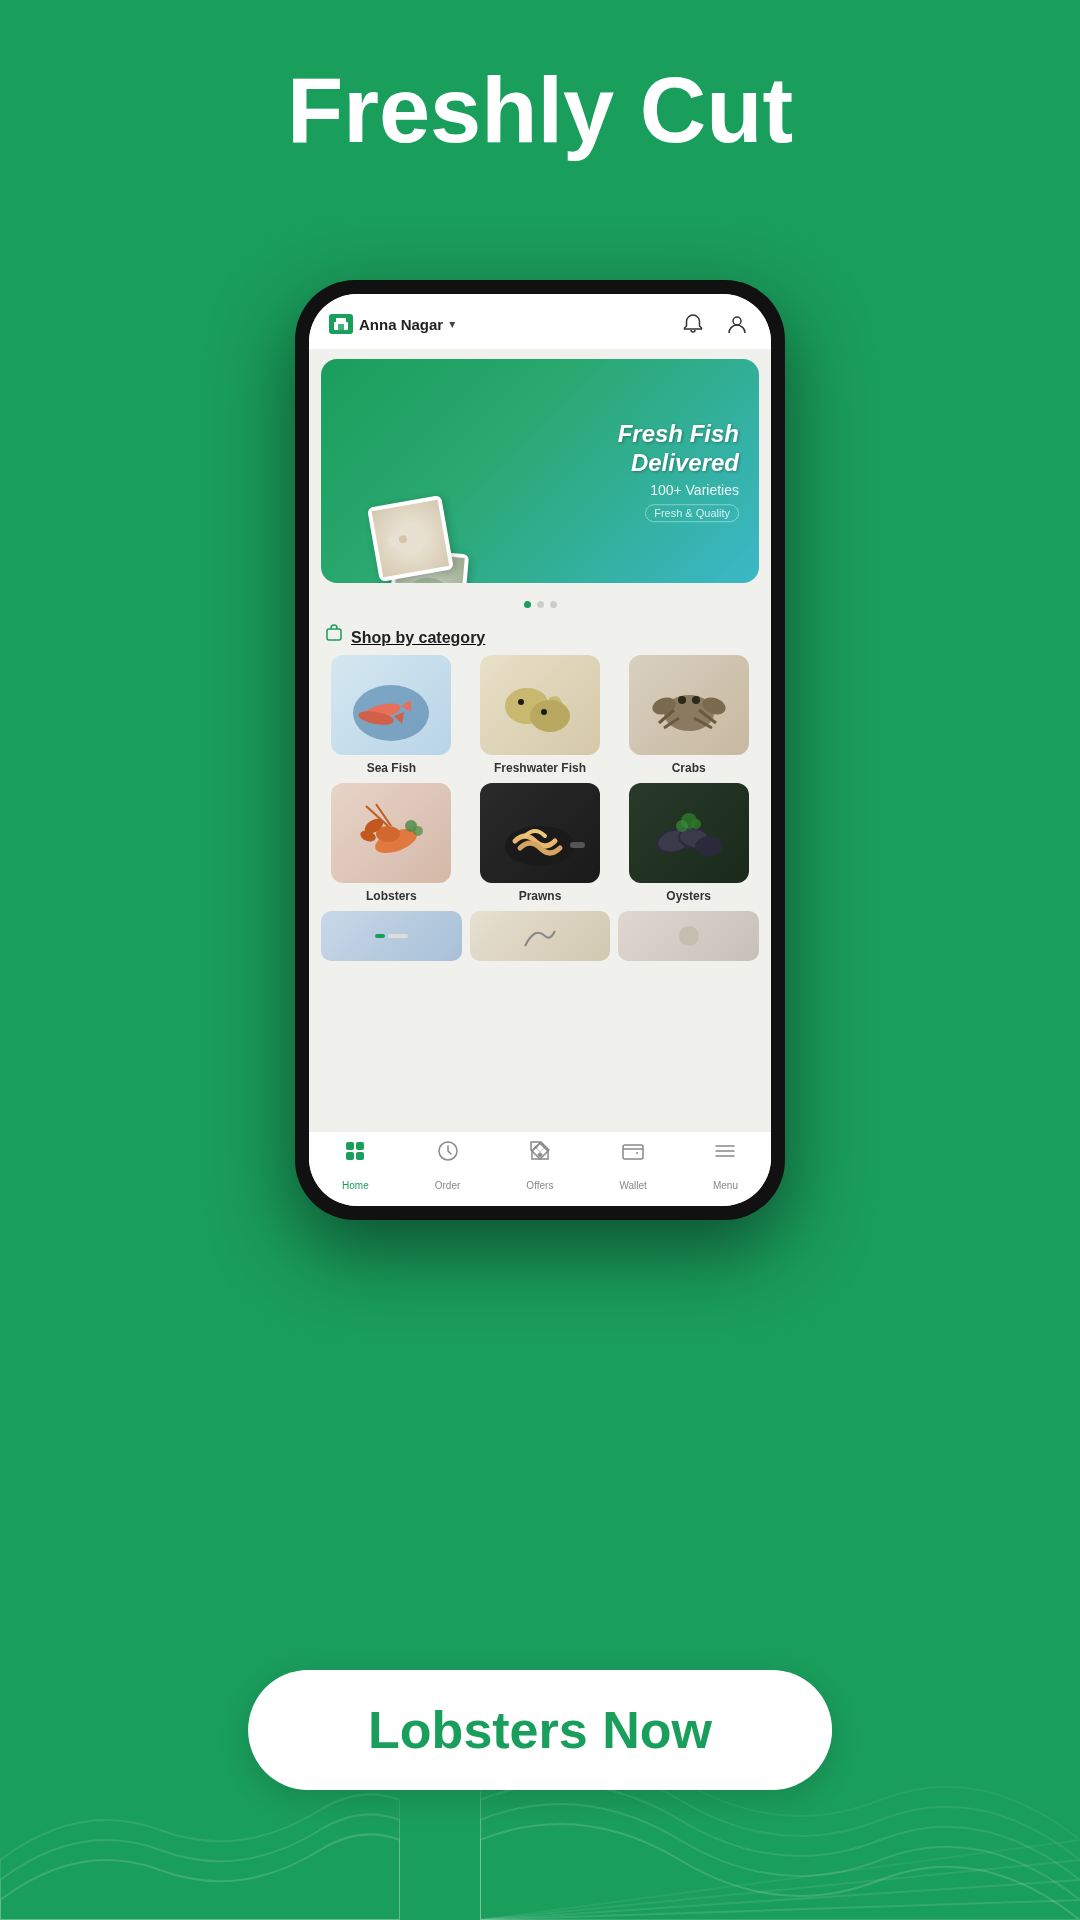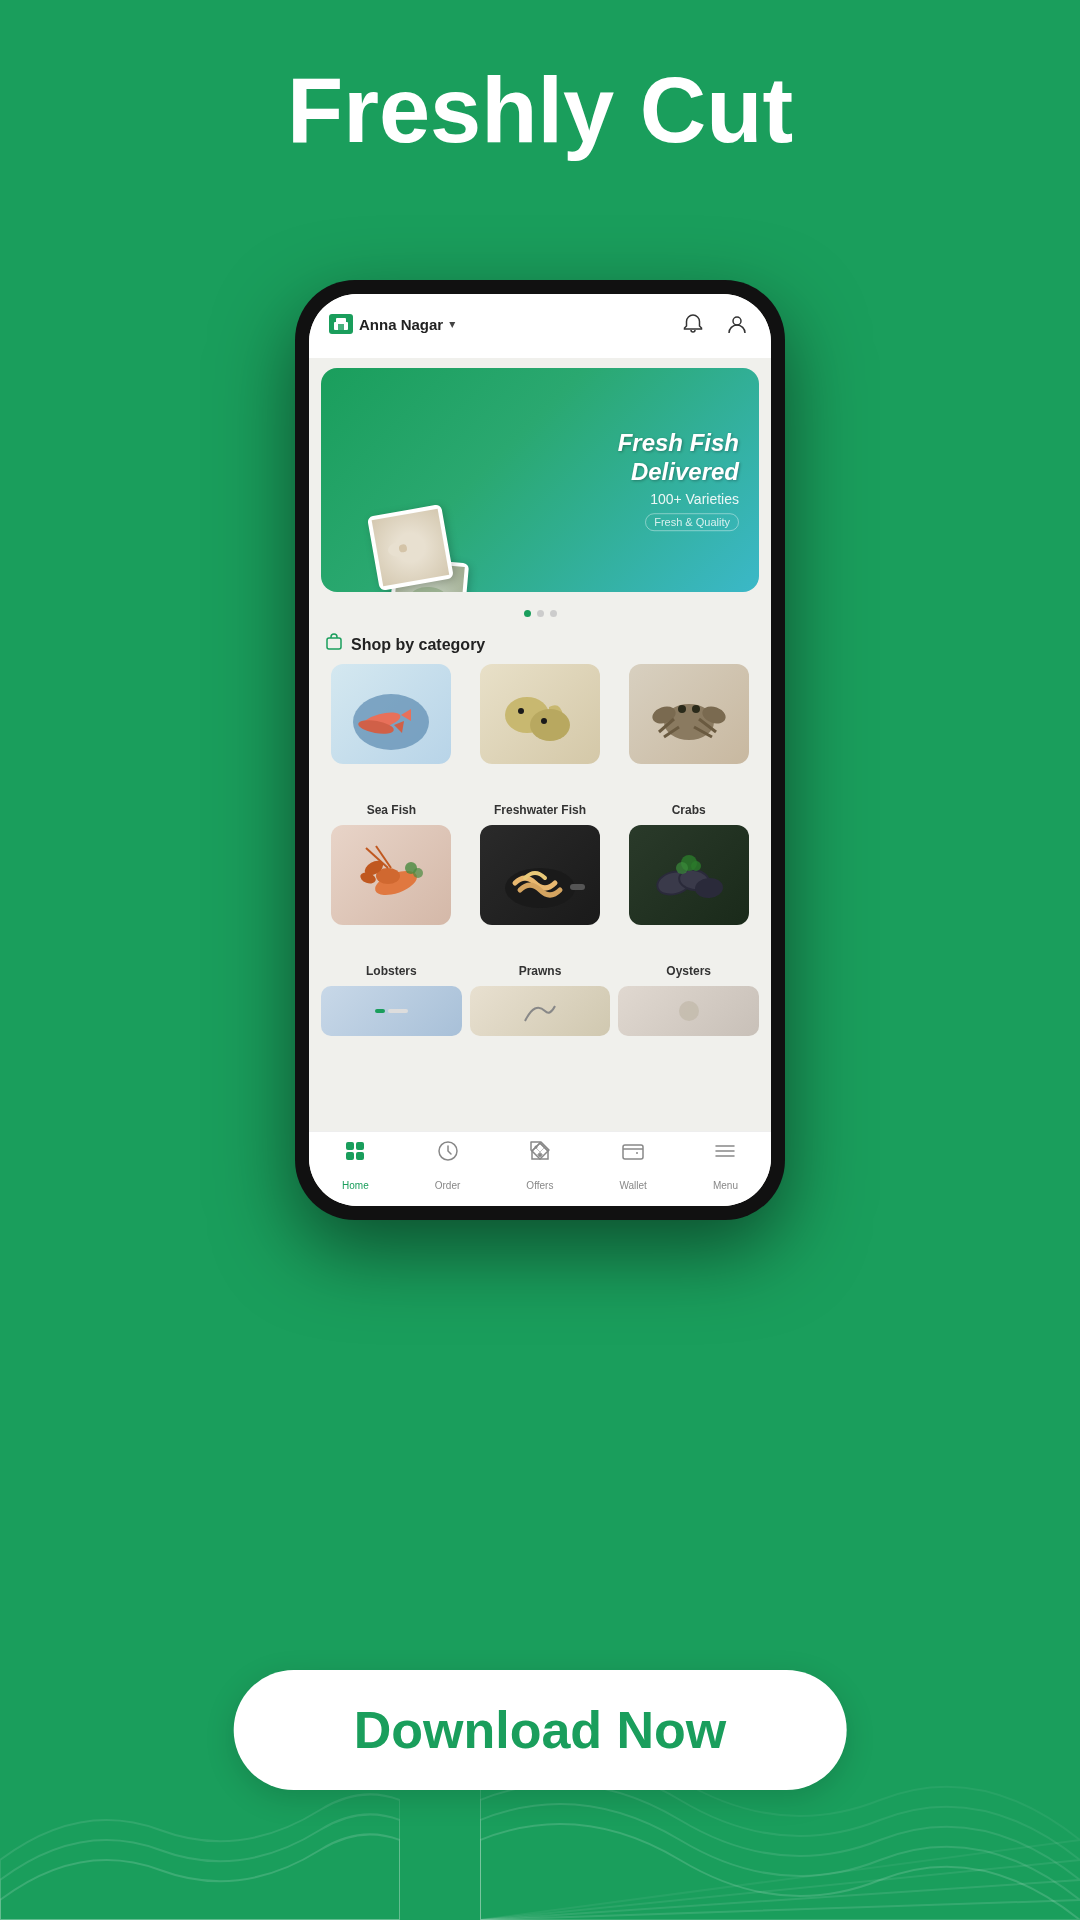--- a/index.html
+++ b/index.html
@@ -56,21 +56,21 @@
       border-radius: 48px;
       overflow: hidden;
       position: relative;
     }
 
     
     .app-topbar {
       display: flex;
       align-items: center;
       justify-content: space-between;
-      padding: 16px 20px 20px;
+      padding: 16px 20px 11px;
       background: white;
     }
 
     .location-area {
       display: flex;
       align-items: center;
       gap: 6px;
     }
 
     .store-icon {
@@ -220,23 +220,24 @@
       background: #ccc;
     }
 
     .dot.active {
       background: #1a9e5c;
     }
 
     
     .section-header {
       display: flex;
-      align-items: center;
+      align-items: flex-end;
       gap: 8px;
       padding: 8px 16px;
+      text-decoration: underline;
     }
 
     .section-header-icon {
       font-size: 18px;
       color: #1a9e5c;
     }
 
     .section-title {
       font-size: 16px;
       font-weight: 700;
@@ -274,21 +275,20 @@
     .cat-lobsters { background: linear-gradient(135deg, #e8d4c8, #d4b8a8); }
     .cat-crabs { background: linear-gradient(135deg, #d8d0c0, #c8b8a0); }
     .cat-prawns { background: linear-gradient(135deg, #2a2a2a, #1a1a1a); }
     .cat-oysters { background: linear-gradient(135deg, #2a3a2a, #1a2a1a); }
 
     .category-name {
       font-size: 12px;
       font-weight: 600;
       color: #333;
       text-align: left;
-      margin-top: 33px;
     }
 
     
     .partial-row {
       display: grid;
       grid-template-columns: repeat(3, 1fr);
       gap: 8px;
       padding: 8px 12px 0;
     }
 
@@ -633,14 +633,14 @@
           <span class="nav-label">Menu</span>
         </div>
 
       </div>
 
     </div>
   </div>
 </div>
 
 <div class="download-btn-wrapper">
-  <button class="download-btn">Download Now</button>
+  <button class="download-btn">Lobsters Now</button>
 </div>
 
 </body></html>

